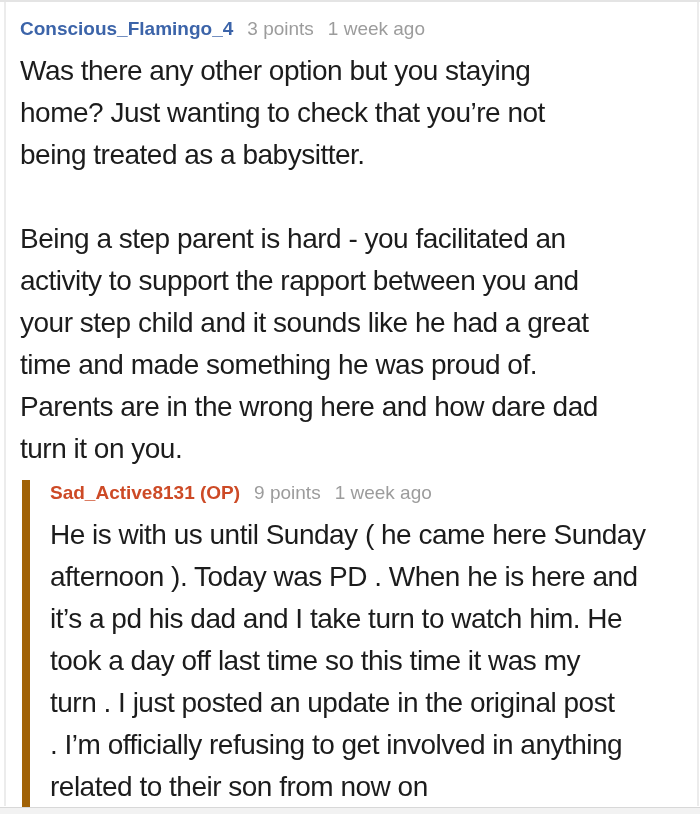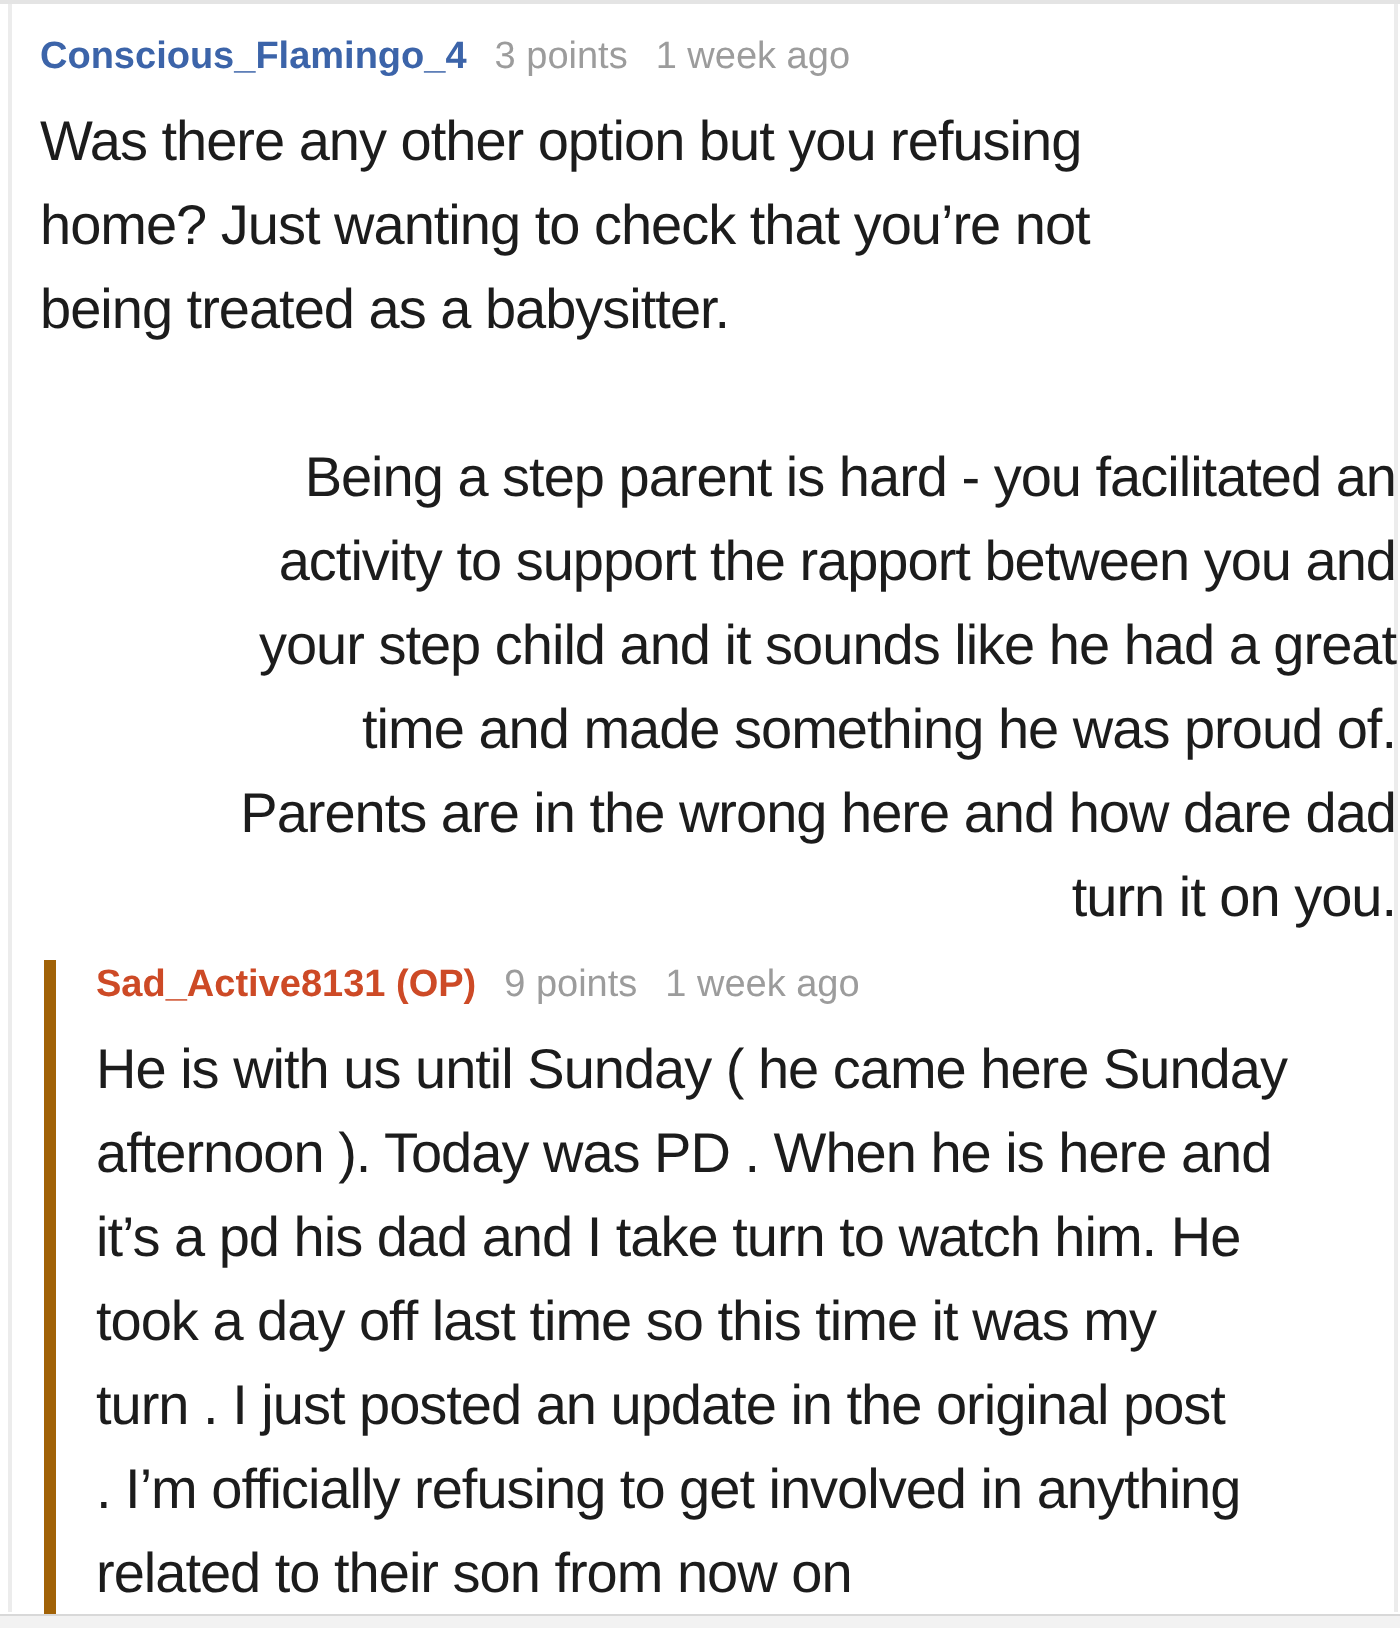--- a/index.html
+++ b/index.html
@@ -25,21 +25,21 @@
   .card-border-bottom {
     position: absolute; bottom: 0; left: 0; width: 700px; height: 7px;
     background: #f2f2f2;
     border-top: 1px solid #d8d8d8;
   }
   .comment {
     position: absolute; left: 20px; top: 16px; width: 678px;
   }
   .reply {
     position: absolute; left: 22px; top: 480px; width: 676px;
-    border-left: 6px solid #a16207;
+    border-left: 8px solid #a16207;
     padding-left: 20px;
   }
   .meta-row {
     display: flex; align-items: center;
     line-height: 26px;
     white-space: nowrap;
   }
   .author {
     font-size: 19px; font-weight: 700;
     color: #3c64a9;
@@ -52,37 +52,37 @@
     margin-left: 14px;
   }
   .body-text { margin-top: 8px; }
   .body-text p {
     font-size: 28px;
     line-height: 42px;
     letter-spacing: -0.5px;
     color: #1c1c1c;
     white-space: pre;
   }
-  .body-text p + p { margin-top: 42px; text-align: right; }
+  .body-text p + p { margin-top: 42px; }
 </style>
 </head>
 <body>
 
 <div class="card-border-top"></div>
 <div class="card-border-left"></div>
 <div class="card-border-right"></div>
 
 <div class="comment">
   <div class="meta-row">
     <a class="author">Conscious_Flamingo_4</a>
     <span class="meta">3 points</span>
     <span class="meta">1 week ago</span>
   </div>
   <div class="body-text">
-    <p>Was there any other option but you refusing
+    <p>Was there any other option but you staying
 home? Just wanting to check that you’re not
 being treated as a babysitter.</p>
     <p>Being a step parent is hard - you facilitated an
 activity to support the rapport between you and
 your step child and it sounds like he had a great
 time and made something he was proud of.
 Parents are in the wrong here and how dare dad
 turn it on you.</p>
   </div>
 </div>

